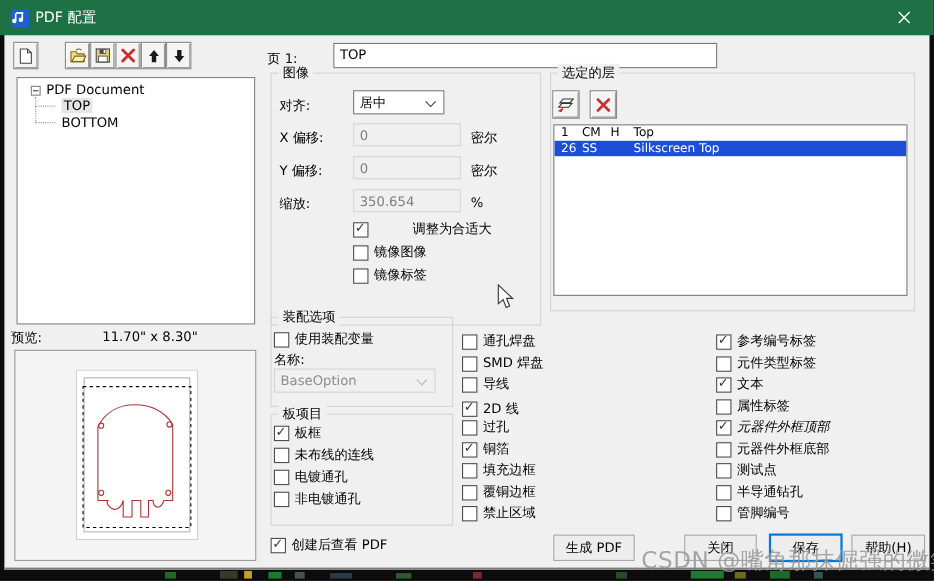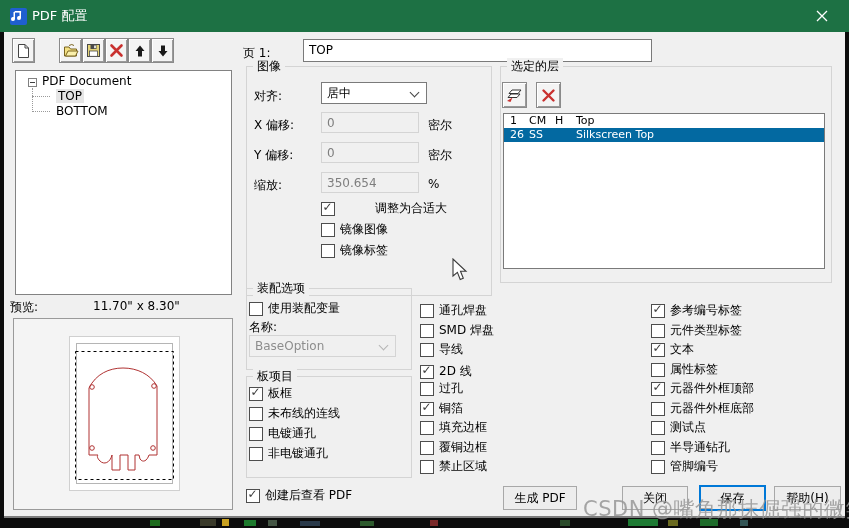--- a/index.html
+++ b/index.html
@@ -42,21 +42,21 @@
   .tnode{position:absolute;font-size:12px;white-space:nowrap;}
   .expander{position:absolute;width:9px;height:9px;border:1px solid #808080;background:#fff;box-sizing:border-box;}
   .expander::after{content:"";position:absolute;left:1px;top:3px;width:5px;height:1px;background:#404040;}
   .dotv{position:absolute;border-left:1px dotted #9a9a9a;}
   .doth{position:absolute;border-top:1px dotted #9a9a9a;}
   .selnode{background:#e6e6e6;padding:0 2px;}
   
   .llist{position:absolute;left:503px;top:113px;width:322px;height:156px;background:#fff;border:1px solid #7a7a7a;
          box-sizing:border-box;font-size:11px;overflow:hidden;}
   .lrow{position:relative;height:14px;line-height:14px;}
-  .lrow.selected{background:#0369a1;color:#fff;text-align:right;}
+  .lrow.selected{background:#1d4ed8;color:#fff;text-align:right;}
   .lrow span{position:absolute;white-space:nowrap;}
   .c1{left:6px;} .c2{left:25px;} .c3{left:51px;} .c4{left:72px;}
   
   .btn{position:absolute;background:#ededed;border:1px solid #a8a8a8;font-size:12px;display:flex;align-items:center;
        justify-content:center;box-sizing:border-box;white-space:nowrap;}
   .btn.focused{border:2px solid #0078d7;}
   
   .pvpanel{position:absolute;left:13px;top:318px;width:220px;height:192px;background:#f4f4f4;border:1px solid #9a9a9a;box-sizing:border-box;}
   
   .watermark{position:absolute;left:583px;top:495px;font-size:21px;color:rgba(150,150,150,0.85);
@@ -154,21 +154,21 @@
       <circle cx="85" cy="50" r="2.3"></circle>
       <circle cx="23" cy="112" r="2.3"></circle>
       <circle cx="84" cy="112" r="2.3"></circle>
     </g>
   </svg>
 
   <div class="group" style="left:246px;top:66px;width:246px;height:230px;">
     <span class="gl">图像</span>
   </div>
   <div class="lbl" style="left:254px;top:88px;">对齐:</div>
-  <div class="combo" style="left:321px;top:82px;width:106px;height:22px;">
+  <div class="combo" style="left:321px;top:82px;width:83px;height:22px;">
     <span>居中</span>
     <span class="chev"></span>
   </div>
   <div class="lbl" style="left:254px;top:117px;">X 偏移:</div>
   <div class="input disabled" style="left:321px;top:112px;width:98px;height:21px;">0</div>
   <div class="lbl" style="left:428px;top:117px;">密尔</div>
   <div class="lbl" style="left:254px;top:147px;">Y 偏移:</div>
   <div class="input disabled" style="left:321px;top:142px;width:98px;height:21px;">0</div>
   <div class="lbl" style="left:428px;top:147px;">密尔</div>
   <div class="lbl" style="left:254px;top:177px;">缩放:</div>
@@ -297,21 +297,21 @@
     <span class="cbl">元件类型标签</span>
   </div>
   <div class="cbrow" style="left:651px;top:342px;">
     <span class="cb checked"></span>
     <span class="cbl">文本</span>
   </div>
   <div class="cbrow" style="left:651px;top:362px;text-align:right;">
     <span class="cb"></span>
     <span class="cbl">属性标签</span>
   </div>
-  <div class="cbrow" style="left:651px;top:381px;">
+  <div class="cbrow" style="left:651px;top:381px;font-style:italic;">
     <span class="cb checked"></span>
     <span class="cbl">元器件外框顶部</span>
   </div>
   <div class="cbrow" style="left:651px;top:401px;">
     <span class="cb"></span>
     <span class="cbl">元器件外框底部</span>
   </div>
   <div class="cbrow" style="left:651px;top:420px;">
     <span class="cb"></span>
     <span class="cbl">测试点</span>

